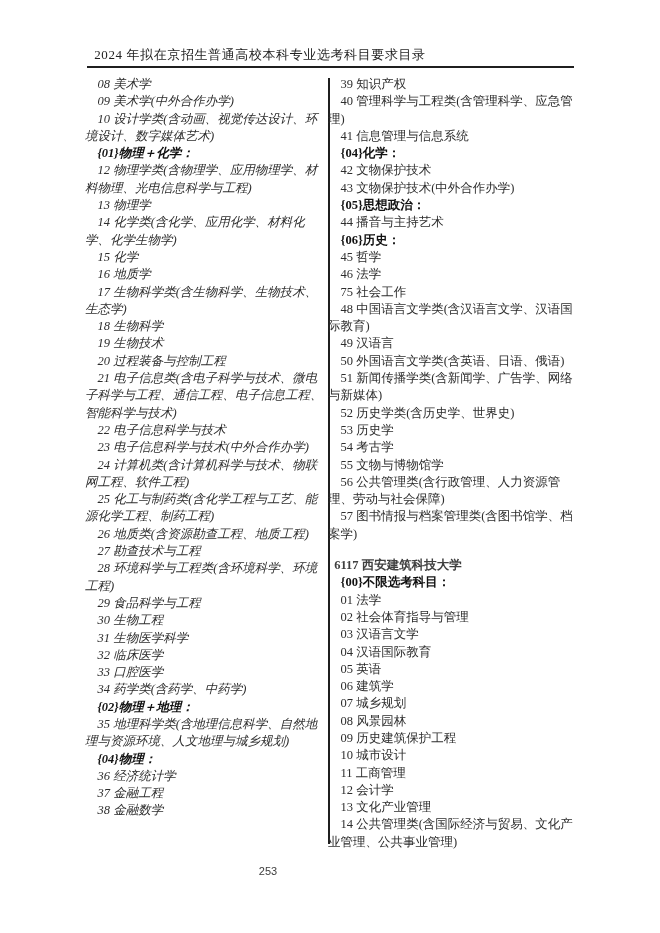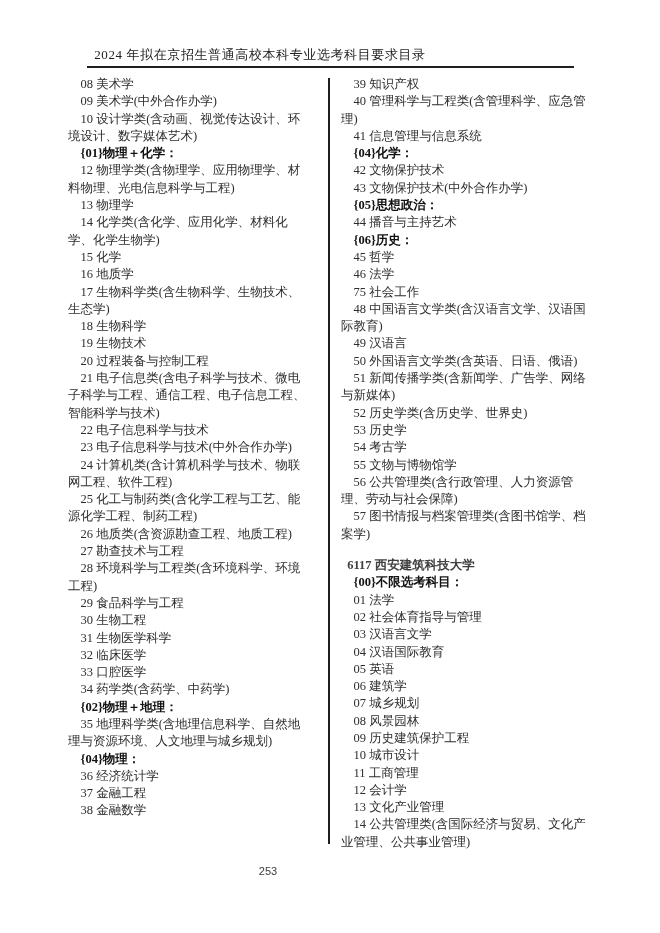--- a/index.html
+++ b/index.html
@@ -36,22 +36,22 @@
     left: 328px;
     top: 78px;
     width: 2px;
     height: 766px;
     background: #1f1f1f;
   }
   .col {
     position: absolute;
     top: 76px;
   }
-  .col-left  { left: 68px;  width: 238px; }
-  .col-right { left: 341px; width: 252px; }
+  .col-left  { left: 85px;  width: 238px; font-style: italic; }
+  .col-right { left: 328px; width: 252px; }
   .item {
     margin: 0;
     padding: 0;
     text-indent: 1em;
     font-size: 12.5px;
     line-height: 17.3px;
     color: #2d2d2d;
     text-align: left;
   }
   .item.heading {

